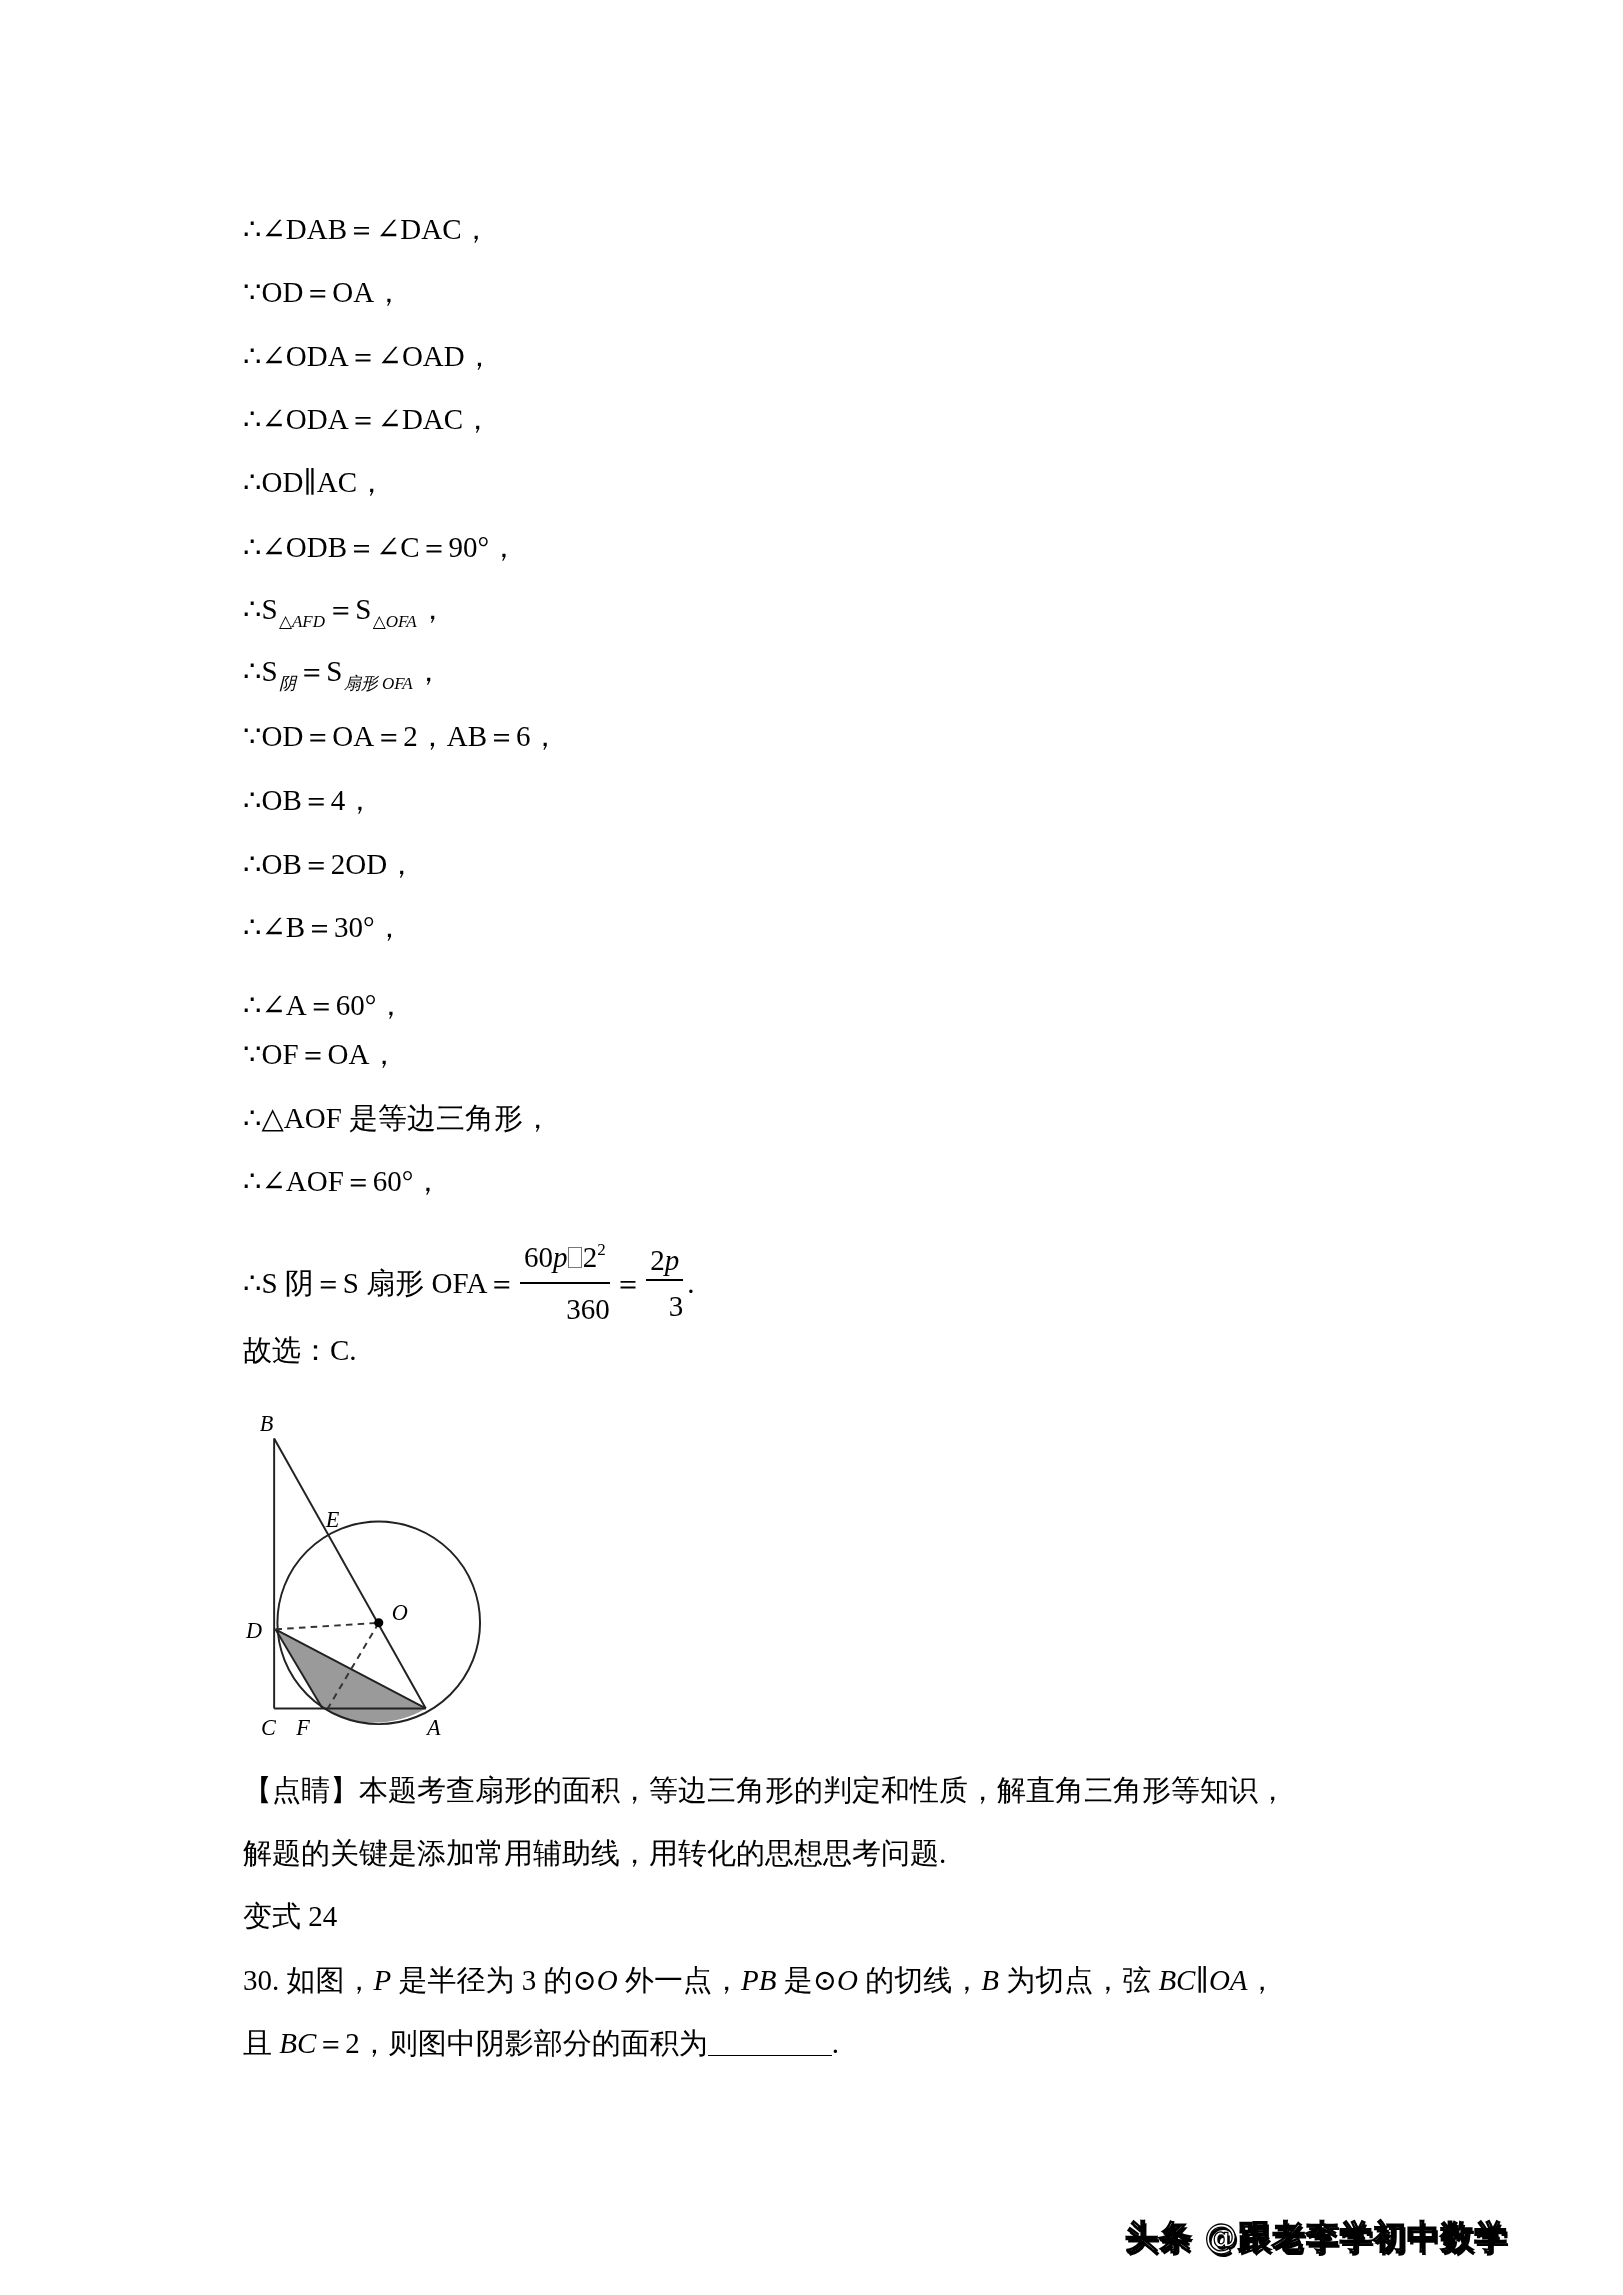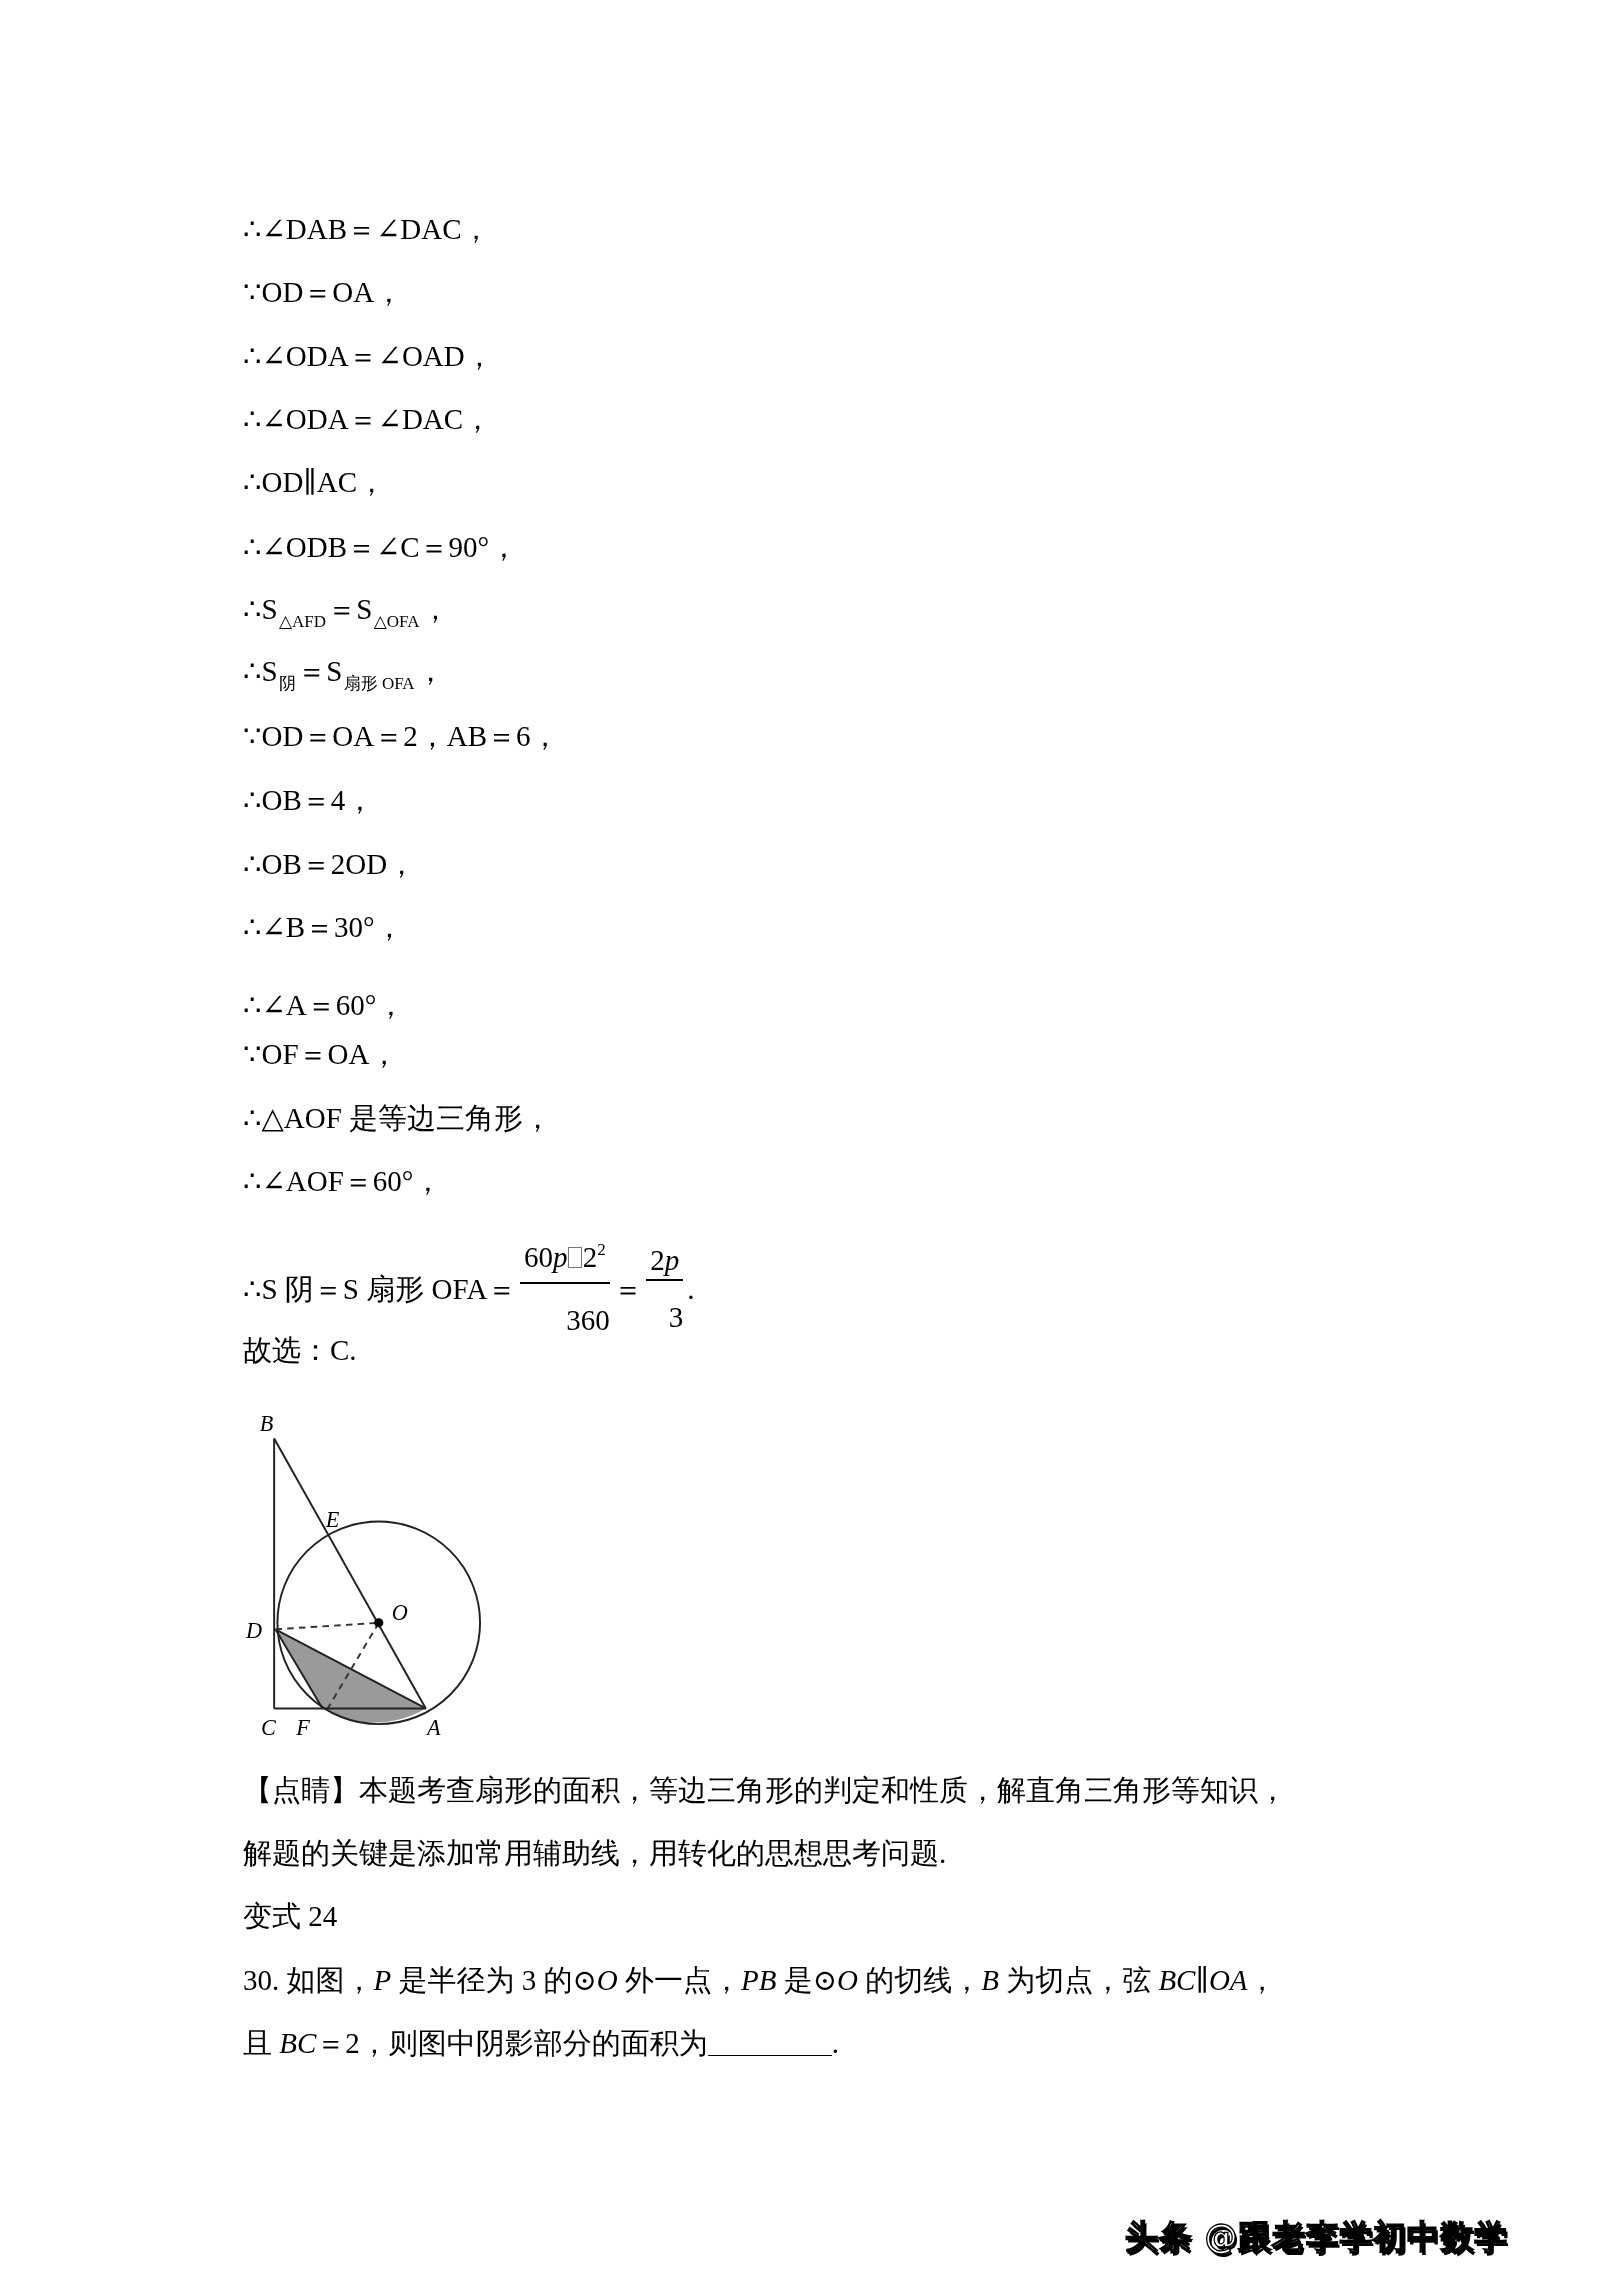--- a/index.html
+++ b/index.html
@@ -21,41 +21,42 @@
       font-size: 29px;
       line-height: 37px;
       white-space: nowrap;
       letter-spacing: 0px;
     }
     .sub {
       font-size: 17px;
       position: relative;
       top: 7.9px;
       margin: 0 1.3px;
+      font-style: italic;
     }
     .it {
       font-style: italic;
     }
     .frac {
       display: inline-block;
       vertical-align: middle;
       text-align: right;
       margin: 0 3.9px;
       position: relative;
       top: -3.9px;
     }
     .frac .num {
       display: block;
       border-bottom: 2px solid #000;
       padding: 0 3.9px 2.6px 3.9px;
       line-height: 34px;
     }
     .frac .den {
       display: block;
-      padding-top: 19px;
+      padding-top: 8px;
       line-height: 34px;
     }
     .sup {
       font-size: 17px;
       position: relative;
       top: -11.8px;
     }
     .missing-glyph {
       display: inline-block;
       width: 11.8px;

